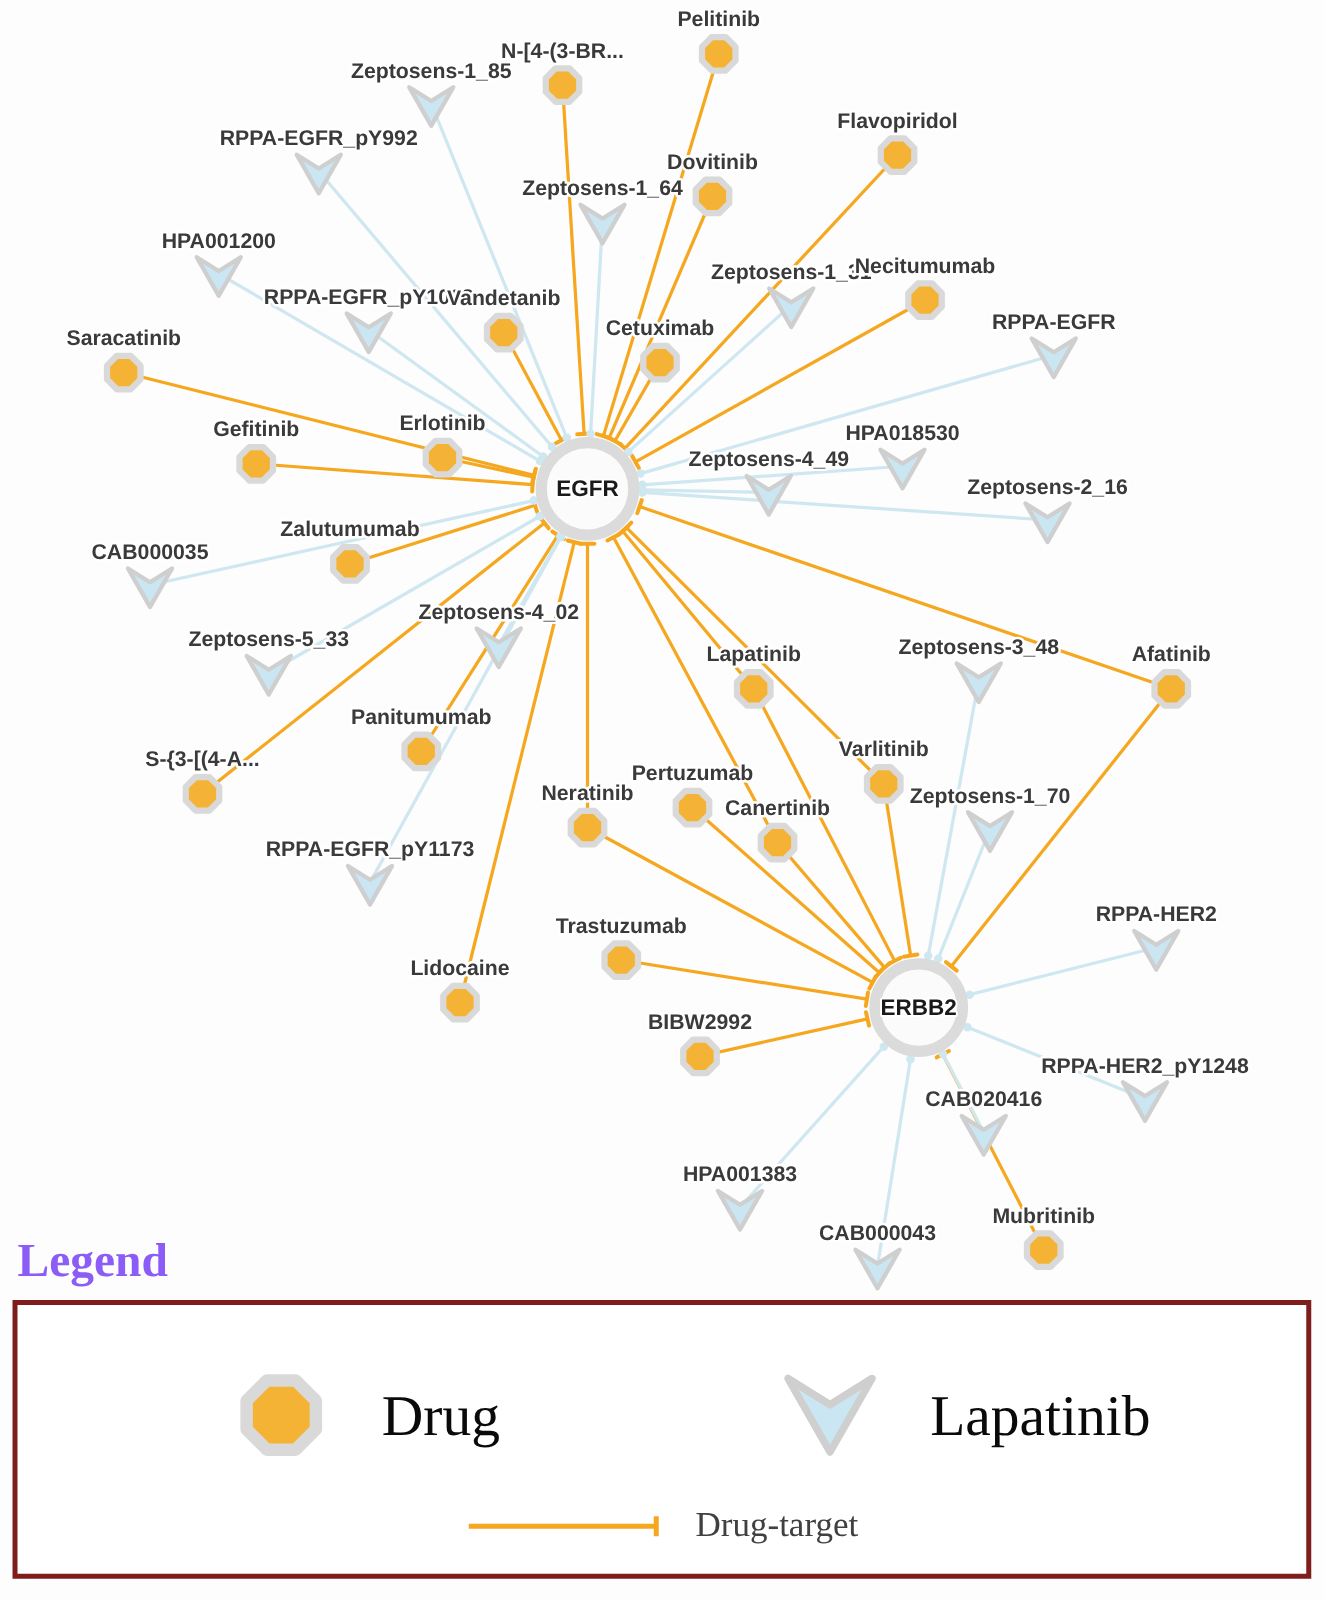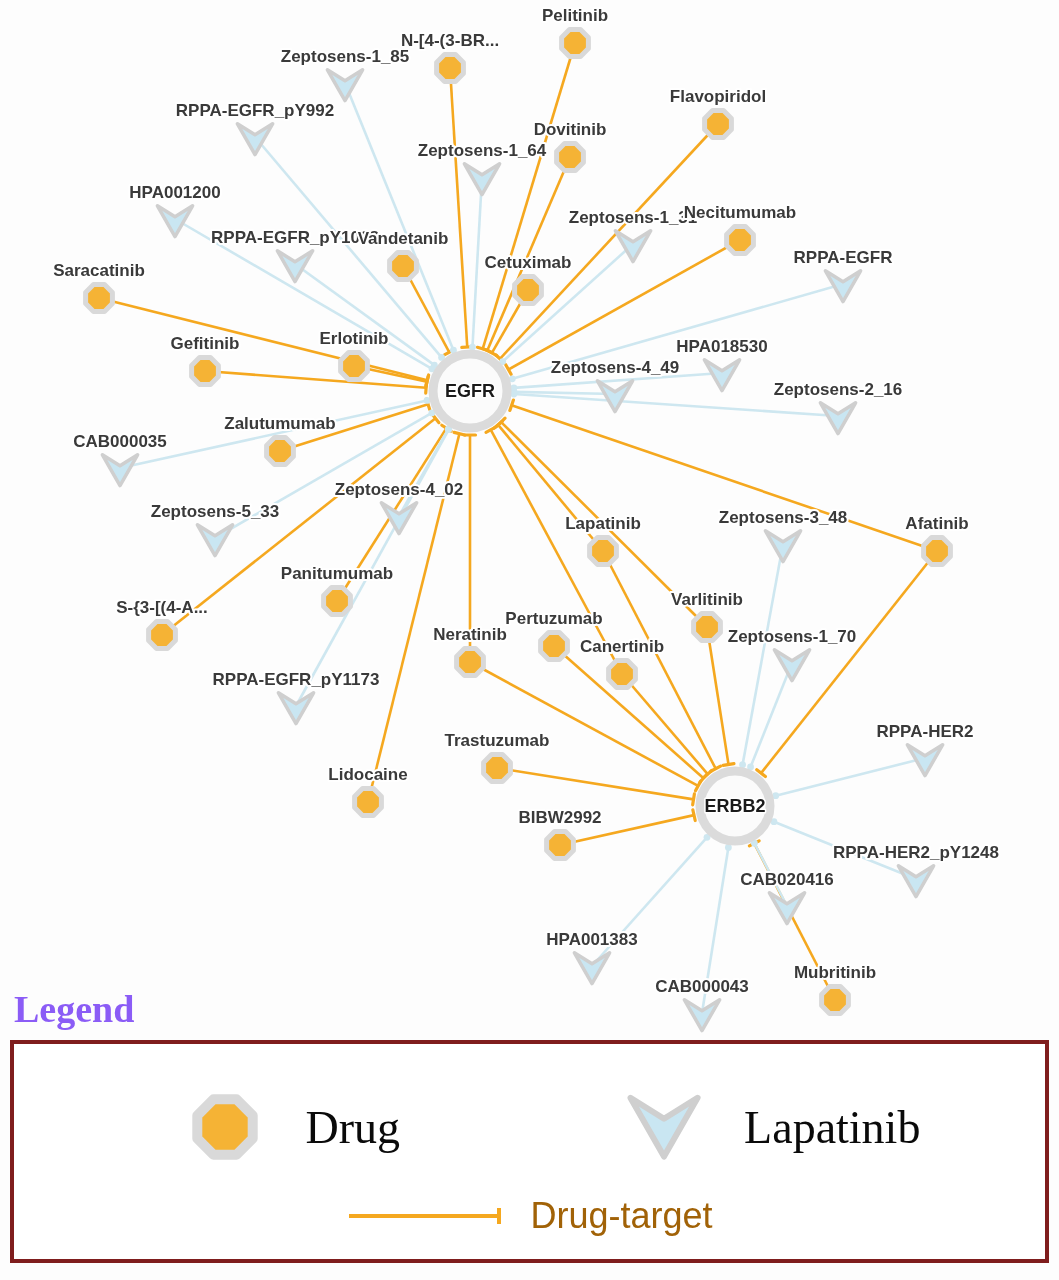--- a/index.html
+++ b/index.html
@@ -37,21 +37,21 @@
     padding:16px 36px 22px 36px;
   }
   .legend-row{display:flex;align-items:center;}
   .legend-row.nodes-row{flex:1;}
   .legend-item{flex:1;display:flex;align-items:center;justify-content:center;gap:34px;}
   .legend-edge-item{flex:1;display:flex;align-items:center;justify-content:center;gap:14px;}
   .legend-node-label{
     font-family:"Liberation Serif",serif;font-size:46px;color:#0a0a0a;
   }
   .legend-edge-label{
-    font-family:Liberation Sans, sans-serif;font-size:36px;color:#a16207;
+    font-family:Liberation Serif, serif;font-size:28px;color:#404040;
   }
   .legend-icon{display:inline-flex;align-items:center;justify-content:center;}
 </style>
 </head>
 <body>
 
 <div class="screen">
 
   <svg id="network-svg" width="1059" height="1280" viewBox="0 0 1059 1280">
       <g>

